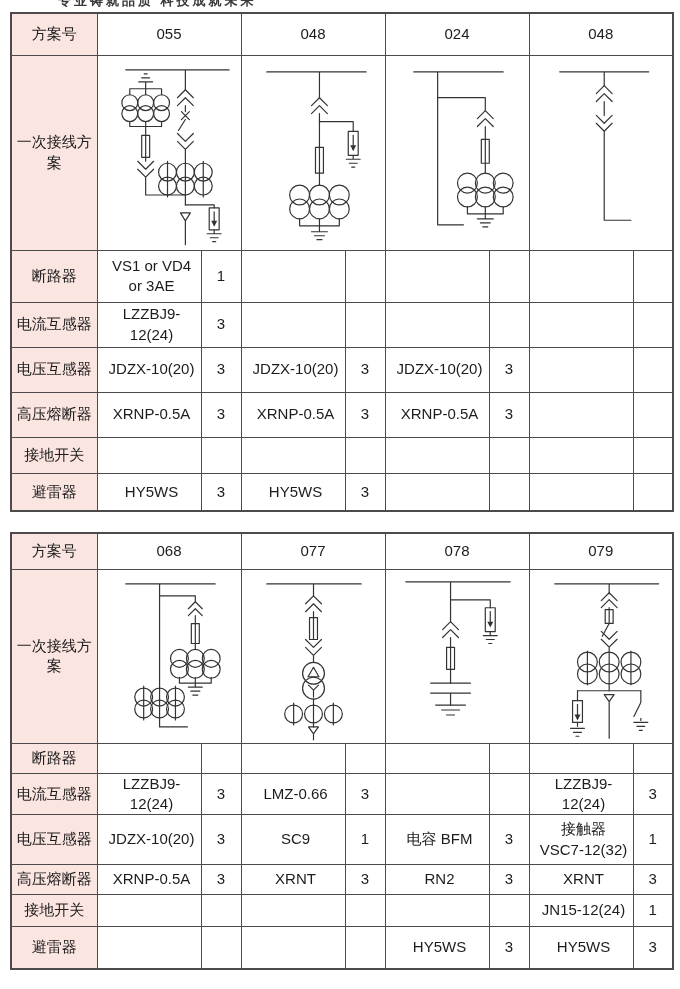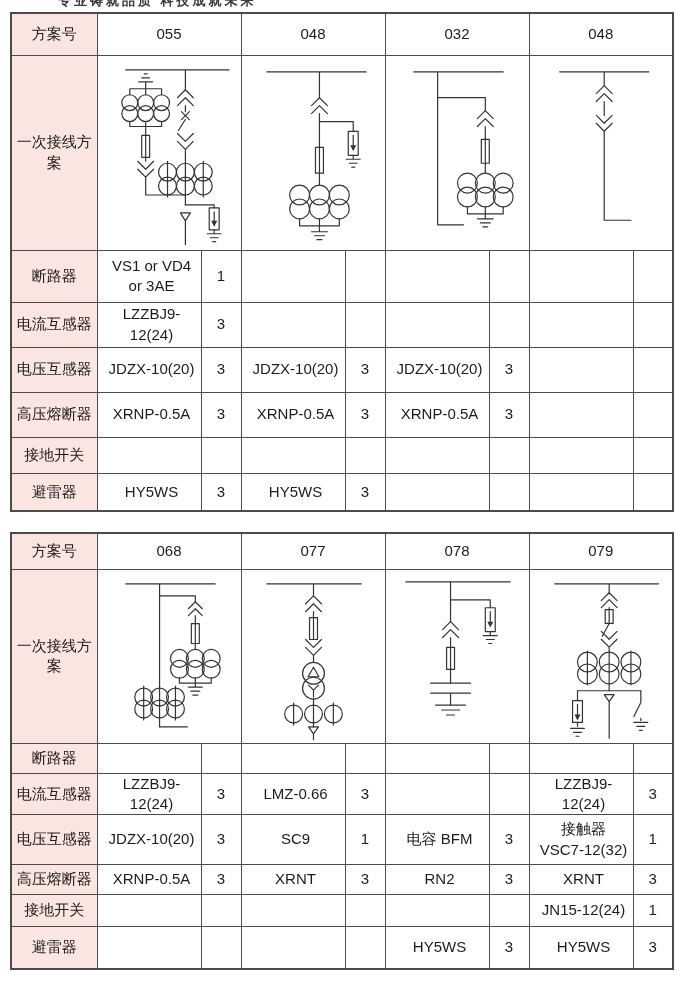--- a/index.html
+++ b/index.html
@@ -64,21 +64,21 @@
       <col class="c-nm">
         <col class="c-qt">
         <col class="c-nm">
         <col class="c-qt">
     </colgroup>
     <tbody>
         <tr class="h42">
       <td class="lab">方案号</td>
       <td colspan="2">055</td>
       <td colspan="2">048</td>
-      <td colspan="2">032</td>
+      <td colspan="2">024</td>
       <td colspan="2">048</td>
     </tr>
     <tr class="h195">
       <td class="lab">一次接线方案</td>
       <td colspan="2" class="dgc">
         <svg class="dg" viewBox="0 0 144 195">
           <path class="ln" d="M28 14 H132 M88 14 V34"></path>
           <path class="ln" d="M80 42 L88 34 L96 42 M80 50 L88 42 L96 50 M88 50 V56"></path>
           <path class="ln" d="M84 56 L92 64 M92 56 L84 64 M88 64 L81 75"></path>
           <path class="ln" d="M80 78 L88 86 L96 78 M80 86 L88 94 L96 86 M88 94 V150"></path>

